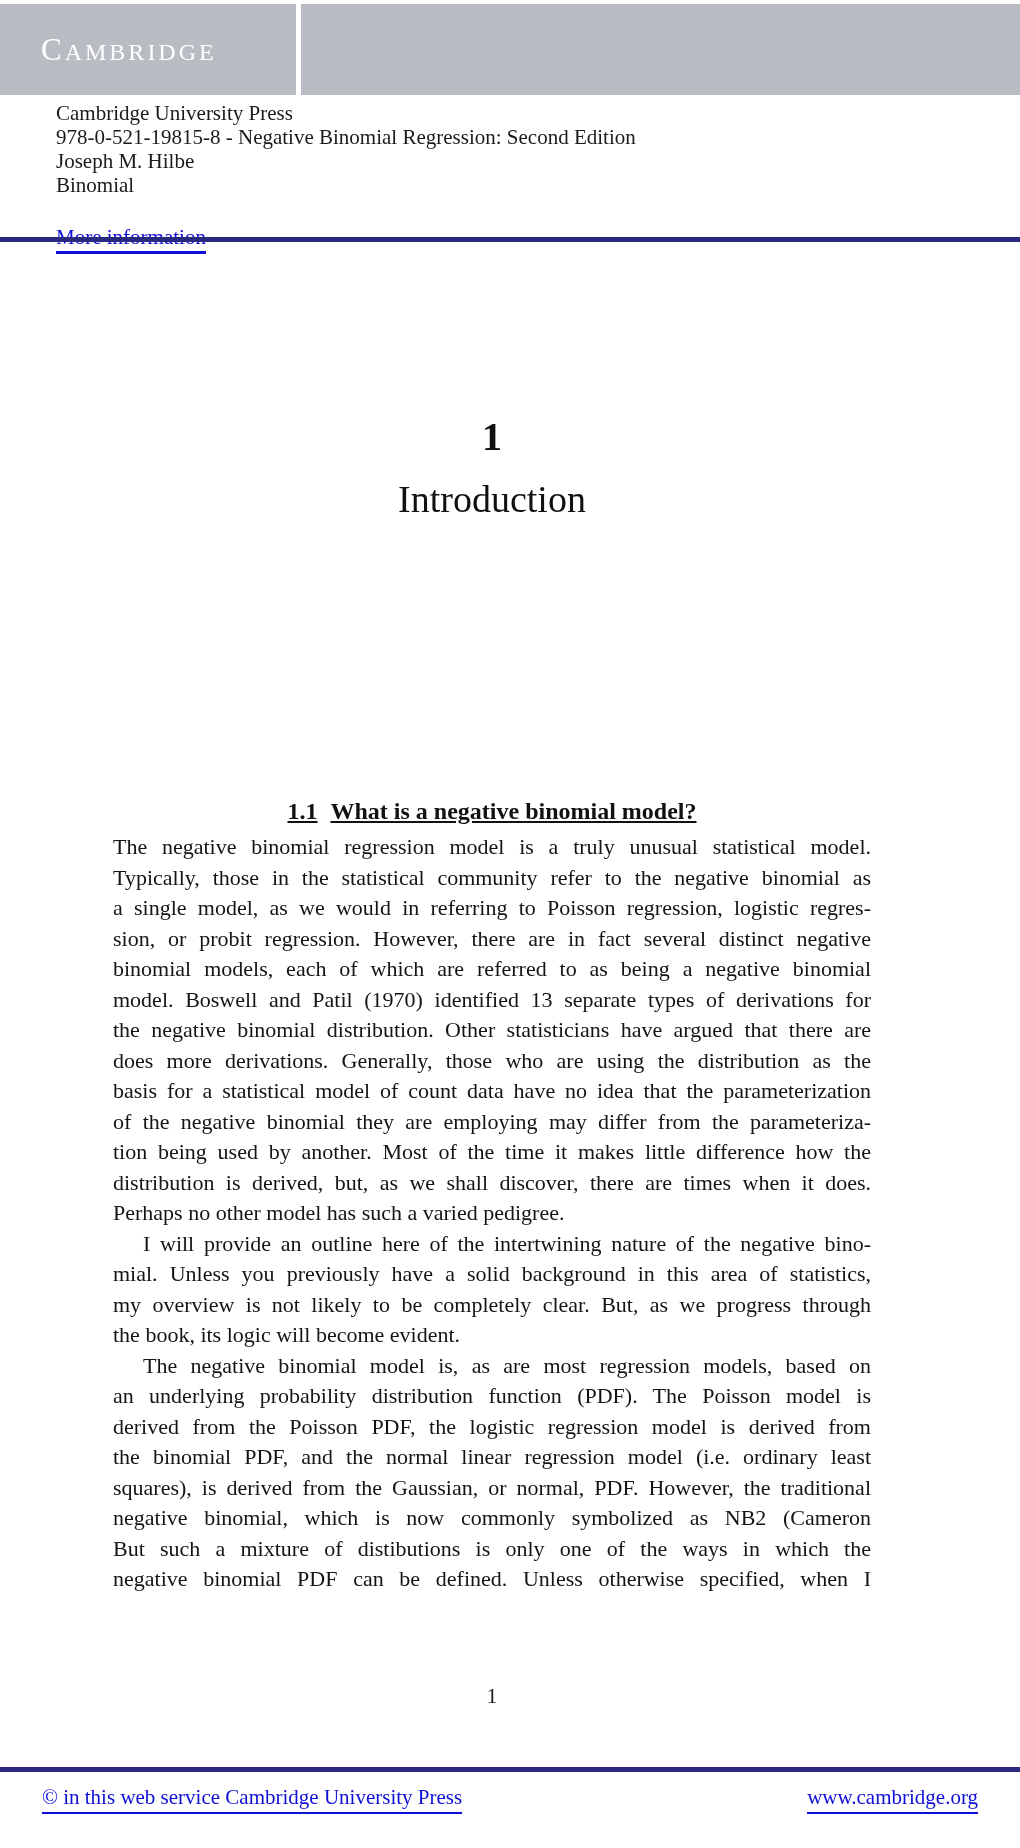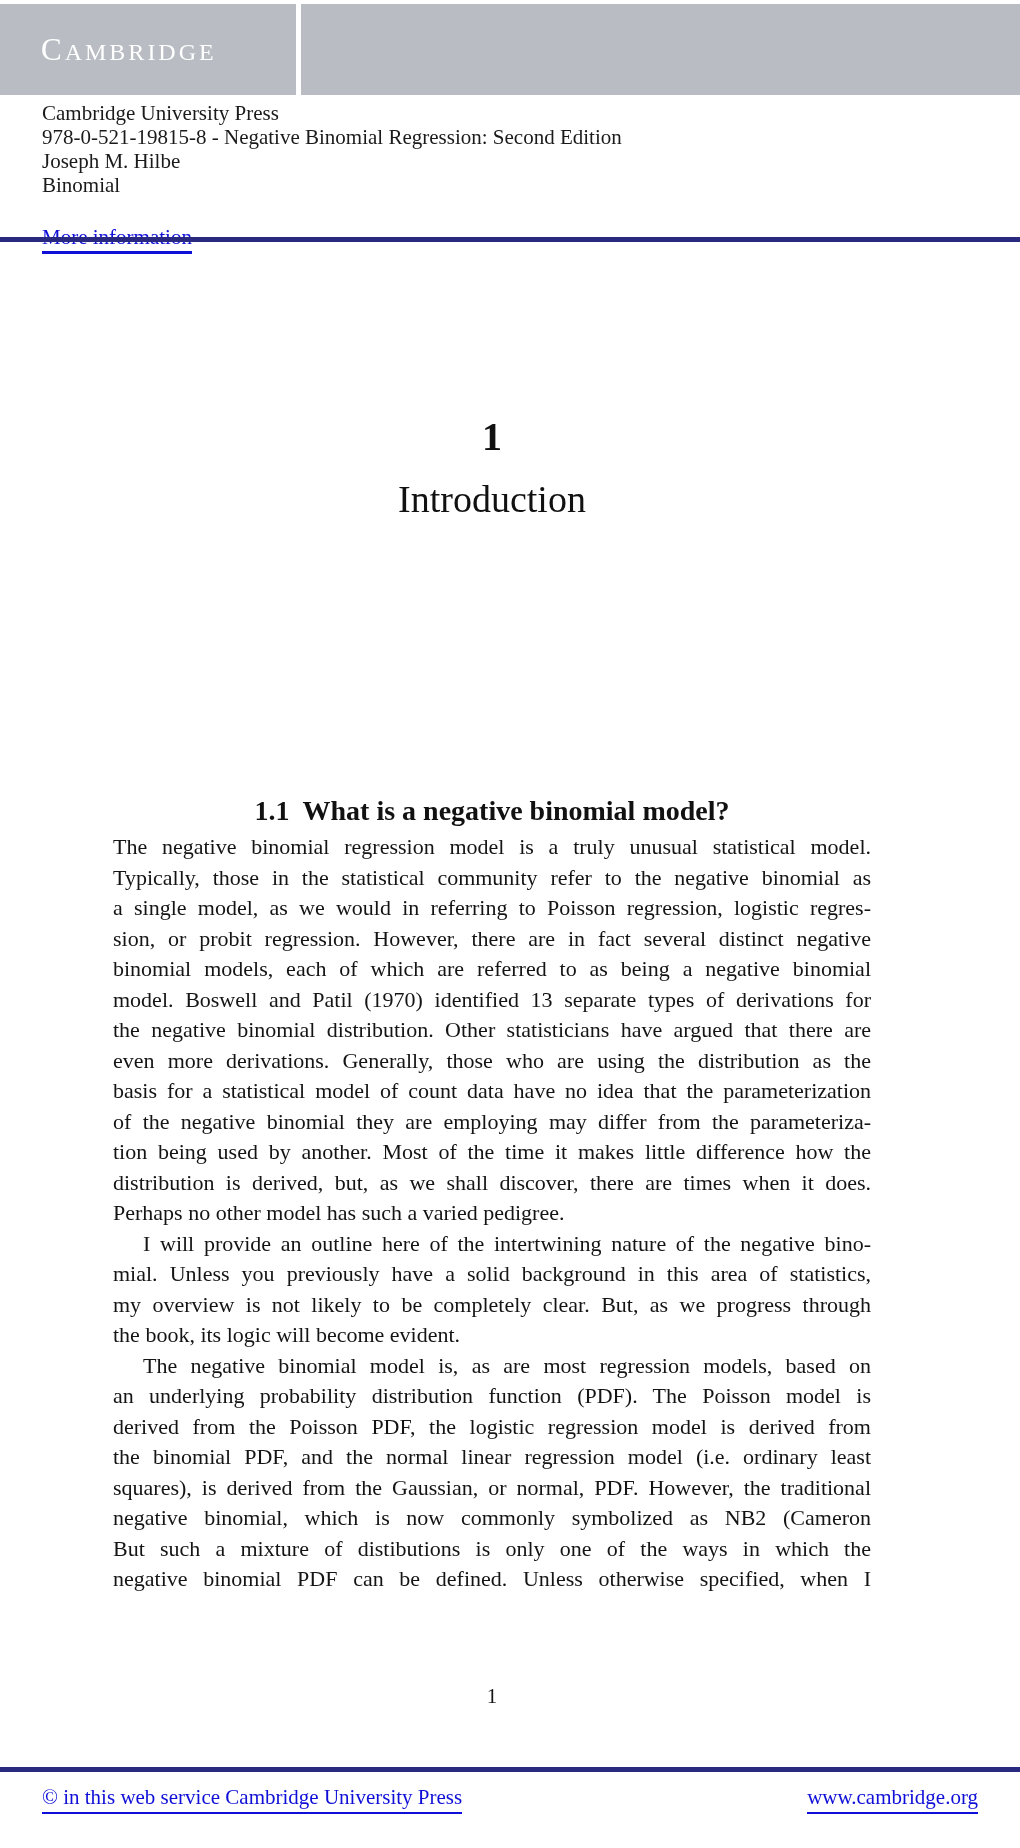--- a/index.html
+++ b/index.html
@@ -14,42 +14,42 @@
   }
   .logo {
     padding-left:41px; color:#ffffff; font-size:24px; letter-spacing:3px;
     font-family:"Liberation Serif", serif;
   }
   .logo::first-letter { font-size:31px; }
   .banner-divider {
     position:absolute; left:296px; top:0; bottom:0; width:5px; background:#ffffff;
   }
   
-  .header { position:absolute; left:42px; top:101px; font-size:21px; line-height:24px; }
+  .header { position:absolute; left:56px; top:101px; font-size:21px; line-height:24px; }
   .more-info {
     color:var(--link,#0f0fd8); text-decoration:none; display:inline-block;
     border-bottom:3px solid var(--link,#0f0fd8); padding-bottom:2px; cursor:pointer;margin-top:28px;
   }
   
   .rule { position:absolute; left:0; right:0; height:5px; background:var(--rule,#29297f); }
   .rule-top { top:237px; }
   .rule-bottom { top:1767px; }
   
   .column { position:absolute; left:113px; top:0; width:758px; height:100%; }
   .chapter-number {
     position:absolute; top:417px; width:100%; text-align:center;
     font-size:40px; line-height:40px; font-weight:bold; color:#111;
   }
   .chapter-title {
     position:absolute; top:479px; width:100%; text-align:center;
     font-size:38px; line-height:40px; color:#111;
   }
   .section-heading {
     position:absolute; top:797px; width:100%; text-align:center; margin:0;
-    font-size:28px; line-height:28px; font-weight:bold; color:#111;
+    font-size:24px; line-height:28px; font-weight:bold; color:#111;text-decoration:underline;
   }
   .section-heading .sec-num { margin-right:13px; }
   
   .body-text { position:absolute; top:832px; width:758px; font-size:22px; line-height:30.5px; color:#141414; }
   .pline { text-align:justify; text-align-last:justify; -moz-text-align-last:justify; }
   .pline.last-left { text-align-last:left; -moz-text-align-last:left; }
   .pline.indent { text-indent:30px; }
   .page-number {
     position:absolute; top:1684px; width:100%; text-align:center; font-size:21px; color:#141414;
   }
@@ -91,21 +91,21 @@
     <h2 class="section-heading"><span class="sec-num">1.1</span><span>What is a negative binomial model?</span></h2>
 
     <div class="body-text">
         <div class="pline">The negative binomial regression model is a truly unusual statistical model.</div>
         <div class="pline">Typically, those in the statistical community refer to the negative binomial as</div>
         <div class="pline">a single model, as we would in referring to Poisson regression, logistic regres-</div>
         <div class="pline">sion, or probit regression. However, there are in fact several distinct negative</div>
         <div class="pline">binomial models, each of which are referred to as being a negative binomial</div>
         <div class="pline">model. Boswell and Patil (1970) identified 13 separate types of derivations for</div>
         <div class="pline">the negative binomial distribution. Other statisticians have argued that there are</div>
-        <div class="pline">even more derivations. Generally, those who are using the distribution as the</div>
+        <div class="pline">does more derivations. Generally, those who are using the distribution as the</div>
         <div class="pline">basis for a statistical model of count data have no idea that the parameterization</div>
         <div class="pline">of the negative binomial they are employing may differ from the parameteriza-</div>
         <div class="pline">tion being used by another. Most of the time it makes little difference how the</div>
         <div class="pline">distribution is derived, but, as we shall discover, there are times when it does.</div>
         <div class="pline last-left">Perhaps no other model has such a varied pedigree.</div>
         <div class="pline indent">I will provide an outline here of the intertwining nature of the negative bino-</div>
         <div class="pline">mial. Unless you previously have a solid background in this area of statistics,</div>
         <div class="pline">my overview is not likely to be completely clear. But, as we progress through</div>
         <div class="pline last-left">the book, its logic will become evident.</div>
         <div class="pline indent">The negative binomial model is, as are most regression models, based on</div>

